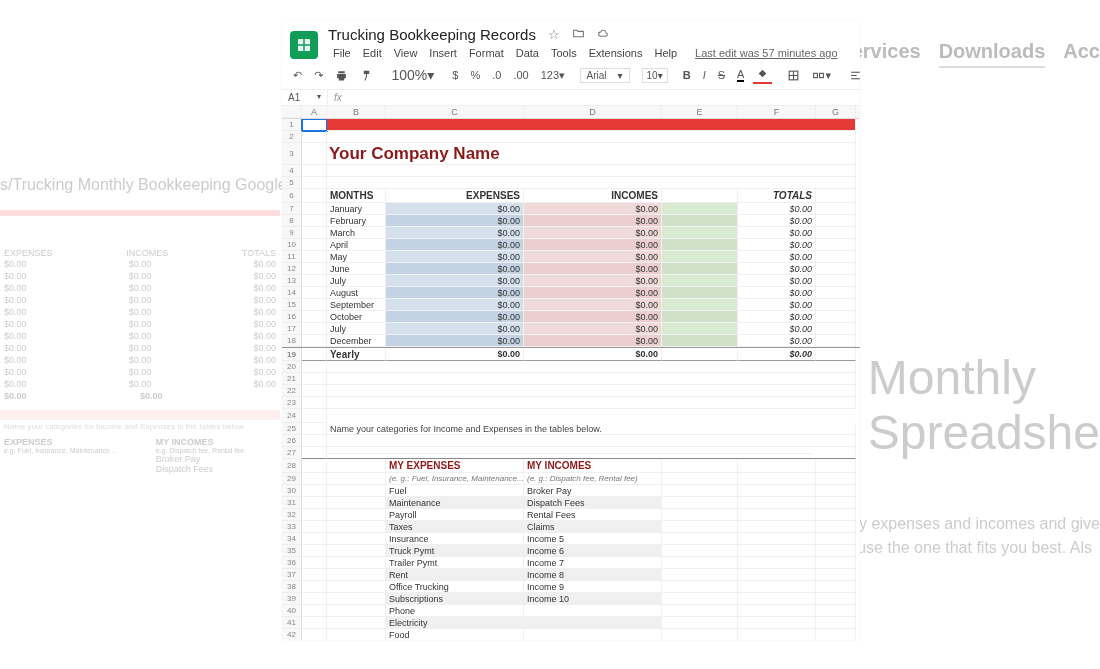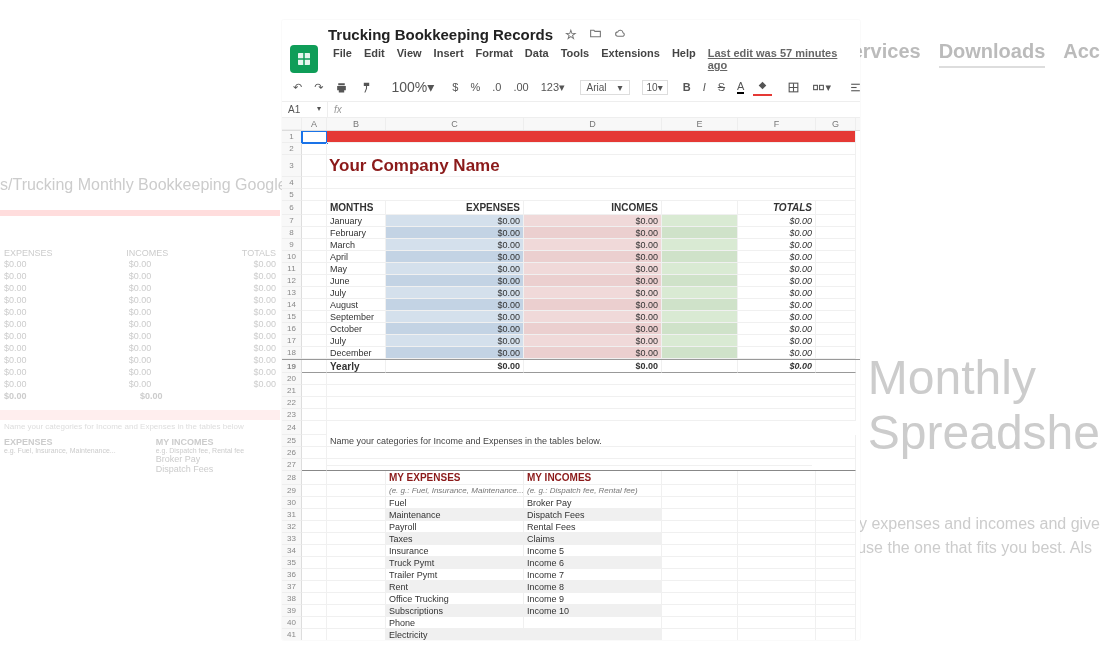--- a/index.html
+++ b/index.html
@@ -18,29 +18,29 @@
   .bg-hdr { display:flex; justify-content:space-between; font-size:9px; color:#ccc; margin-top: 32px; padding: 0 4px;}
   .bg-rows { font-size:9px; color:#ccc; }
   .bg-rows div { display:flex; justify-content:space-between; padding: 1px 4px; }
   .bg-gs { background:#fee; height:10px; width:280px; margin-top:8px; font-size:8px; color:#e99; padding:1px 4px;}
   .bg-note { font-size:8px; color:#ddd; padding:2px 4px; }
   .bg-cats { display:flex; gap: 40px; font-size:9px; color:#ccc; padding: 4px;}
   
   
   .sheet-window { position: absolute; top: 20px; left: 282px; width: 578px; height: 620px; background: #fff; z-index: 10; box-shadow: 0 0 0 1px rgba(0,0,0,0.02); border-radius: 2px; overflow: hidden; }
   
-  .topbar { display: flex; align-items: flex-end; padding: 6px 8px 0 8px; font-weight: bold; }
+  .topbar { display: flex; align-items: center; padding: 6px 8px 0 8px; }
   .logo { width: 28px; height: 28px; background: #0f9d58; border-radius: 4px; display:flex; align-items:center; justify-content:center; margin-right: 10px; margin-top: 2px; }
   .logo svg { width: 18px; height: 18px; }
   .titlearea { flex: 1; }
   .doc-title { font-size: 15px; color: #222; display:flex; align-items:center; gap: 12px; }
   .doc-title .icons { display:flex; gap:12px; color:#777; font-size:13px; }
   .menubar { display:flex; gap: 2px; font-size: 11px; color: #444; margin-top: 2px; }
   .menubar span { padding: 2px 5px; cursor: pointer; }
-  .menubar .last-edit { text-decoration: underline; color: #666; }
+  .menubar .last-edit { text-decoration: underline; color: #666; margin-left: 6px; }
   
   .toolbar { display:flex; align-items:center; gap: 6px; padding: 4px 8px; border-bottom: 1px solid #eee; font-size: 11px; color: #555; }
   .toolbar .sep { width:1px; height:16px; background:#ddd; }
   .toolbar .btn { padding: 2px 3px; cursor:pointer; display:flex; align-items:center; }
   .toolbar svg { width:13px; height:13px; }
   .toolbar .zoom { font-size:14px; }
   .toolbar .font-sel { border:1px solid #ddd; padding:1px 6px; font-size:10px; min-width:50px; display:flex; justify-content:space-between; align-items:center; }
   .toolbar .size-sel { border:1px solid #ddd; padding:1px 4px; font-size:10px; width:28px; display:flex; justify-content:space-between;}
   .toolbar .redline { border-bottom: 2px solid #e53935; padding-bottom:1px;}
   
@@ -666,20 +666,30 @@
           <div class="rownum">41</div>
           <div class="cell cA"></div>
           <div class="cell cB"></div>
           <div class="cell cC catcell altrow">Electricity</div>
           <div class="cell cD catcell altrow"></div>
           <div class="cell cE"></div>
           <div class="cell cF"></div>
           <div class="cell cG"></div>
         </div>
         <div class="srow ">
+          <div class="rownum">42</div>
+          <div class="cell cA"></div>
+          <div class="cell cB"></div>
+          <div class="cell cC catcell ">Food</div>
+          <div class="cell cD catcell "></div>
+          <div class="cell cE"></div>
+          <div class="cell cF"></div>
+          <div class="cell cG"></div>
+        </div>
+        <div class="srow ">
           <div class="rownum">43</div>
           <div class="cell cA"></div>
           <div class="cell cB"></div>
           <div class="cell cC catcell altrow">Expense 14</div>
           <div class="cell cD catcell altrow"></div>
           <div class="cell cE"></div>
           <div class="cell cF"></div>
           <div class="cell cG"></div>
         </div>
       </div>

